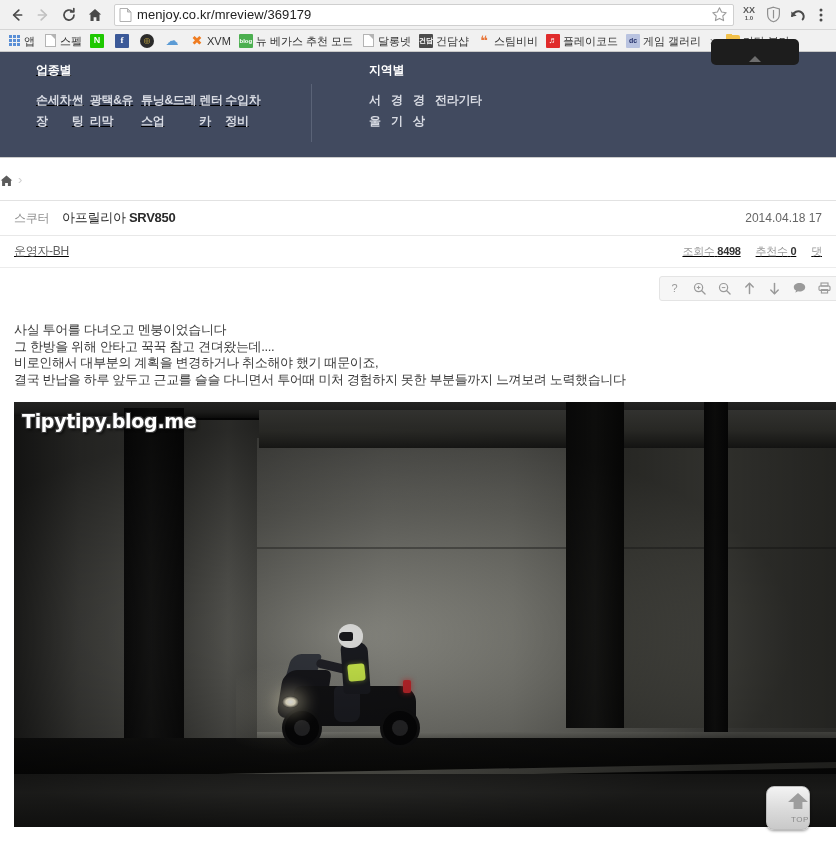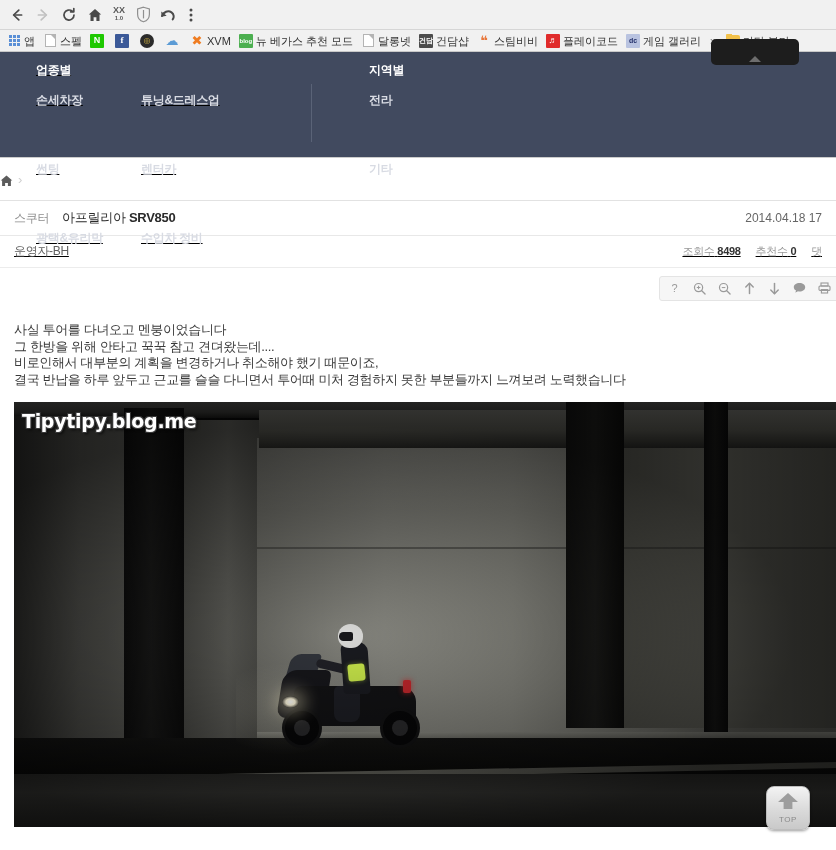--- a/index.html
+++ b/index.html
@@ -156,21 +156,21 @@
     background: #5a6377;
   }
   .nav-head {
     font-size: 12px;
     font-weight: bold;
     color: #ffffff;
     margin-bottom: 11px;
     letter-spacing: -0.3px;
   }
   .nav-cols { display: flex; }
-  .nav-col { display: flex; flex-direction: column; gap: 48px; }
+  .nav-col { display: flex; flex-direction: row; }
   .nav-col.w1 { width: 105px; }
   .nav-col.w2 { width: 130px; }
   .nav-col.w3 { width: 66px; }
   .nav-link {
     font-size: 12px;
     font-weight: bold;
     color: #d8dbe3;
     line-height: 21px;
     letter-spacing: -0.3px;
     cursor: pointer;
@@ -477,21 +477,21 @@
   .top-btn {
     position: absolute;
     right: 26px; bottom: 19px;
     width: 44px; height: 44px;
     border-radius: 8px;
     background: linear-gradient(180deg, #f3f3f3 0%, #dadada 55%, #c9c9c9 100%);
     border: 1px solid #bdbdbd;
     box-shadow: 0 1px 3px rgba(0,0,0,0.4);
     display: flex;
     flex-direction: column;
-    align-items: center;
+    align-items: flex-end;
     justify-content: center;
     cursor: pointer;
   }
   .top-btn .ar { margin-bottom: 1px; }
   .top-btn .lbl {
     font-size: 8px;
     color: #8a8a8a;
     letter-spacing: 0.6px;
     font-weight: normal;
   }
@@ -519,20 +519,34 @@
           <path d="M13 8a5 5 0 1 1-1.7-3.75" fill="none" stroke="#4a4a4a" stroke-width="1.7" stroke-linecap="round"></path>
           <path d="M12.8 1.6v3.2H9.6" fill="none" stroke="#4a4a4a" stroke-width="1.7" stroke-linecap="round" stroke-linejoin="round"></path>
         </svg>
     </div>
     <div class="nav-btn">
       <svg width="16" height="16" viewBox="0 0 16 16">
           <path d="M8 2 1.8 7.4h1.7V14h3.1v-3.7h2.8V14h3.1V7.4h1.7z" fill="#4a4a4a"></path>
         </svg>
     </div>
 
+    <div class="urlbar">
+      <span class="page-icon">
+        <svg width="13" height="14" viewBox="0 0 13 14">
+            <path d="M1 .5h7.5L12 4v9.5H1z" fill="#fff" stroke="#b0b0b0"></path>
+            <path d="M8.5.5 12 4H8.5z" fill="#d8d8d8" stroke="#b0b0b0"></path>
+          </svg>
+      </span>
+      <span class="url-text" title="menjoy.co.kr/mreview/369179">menjoy.co.kr/mreview/369179</span>
+      <span class="star-btn">
+        <svg width="17" height="17" viewBox="0 0 17 17">
+            <path d="M8.5 1.8 10.6 6l4.6.7-3.4 3.3.8 4.6-4.1-2.2-4.1 2.2.8-4.6L1.8 6.7 6.4 6z" fill="none" stroke="#9b9b9b" stroke-width="1.1" stroke-linejoin="round"></path>
+          </svg>
+      </span>
+    </div>
 
     <div class="ext-icons">
       <div class="ext-ico">
         <div class="ext-txt" style="font-size:9px;">XX<br><span style="font-size:6px;">1.0</span></div>
       </div>
       <div class="ext-ico">
         <svg width="15" height="17" viewBox="0 0 15 17">
             <path d="M7.5 1.2 13.4 3v5.2c0 4-2.6 6.6-5.9 7.6C4.2 14.8 1.6 12.2 1.6 8.2V3z" fill="none" stroke="#8f8f8f" stroke-width="1.2"></path>
             <path d="M7.5 4v8.4" stroke="#8f8f8f" stroke-width="1.2"></path>
           </svg>
@@ -665,20 +679,25 @@
             <a class="nav-link">수입차 정비</a>
           </div>
         </div>
       </div>
     </div>
 
     <div class="nav-col-group nav-group-region">
       <div>
         <div class="nav-head">지역별</div>
         <div class="nav-cols">
+          <div class="nav-col w3">
+            <a class="nav-link">서울</a>
+            <a class="nav-link">경기</a>
+            <a class="nav-link">경상</a>
+          </div>
           <div class="nav-col w3">
             <a class="nav-link">전라</a>
             <a class="nav-link">기타</a>
           </div>
         </div>
       </div>
     </div>
 
     <div class="nav-tooltip">
       <span></span>

